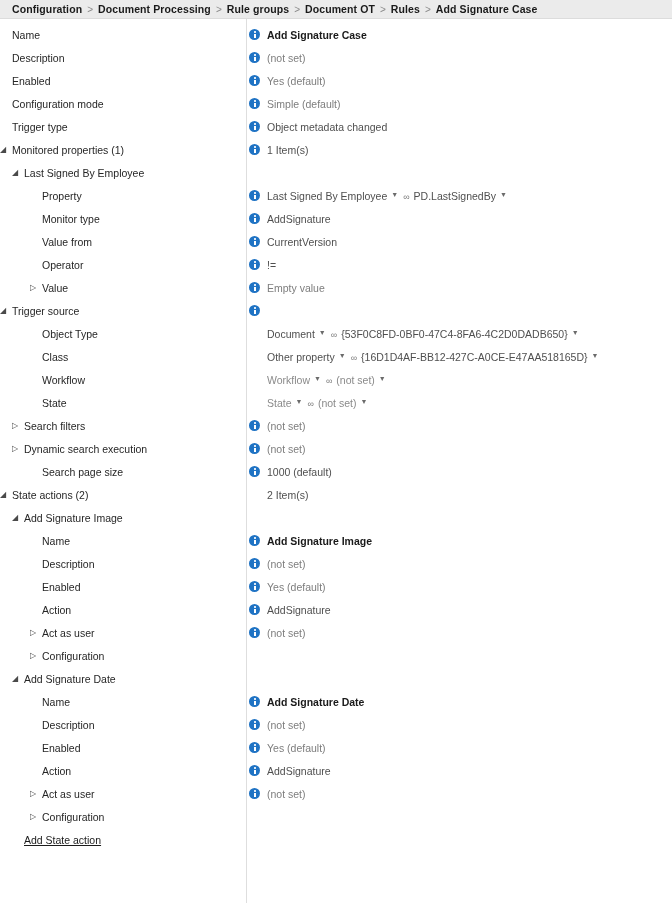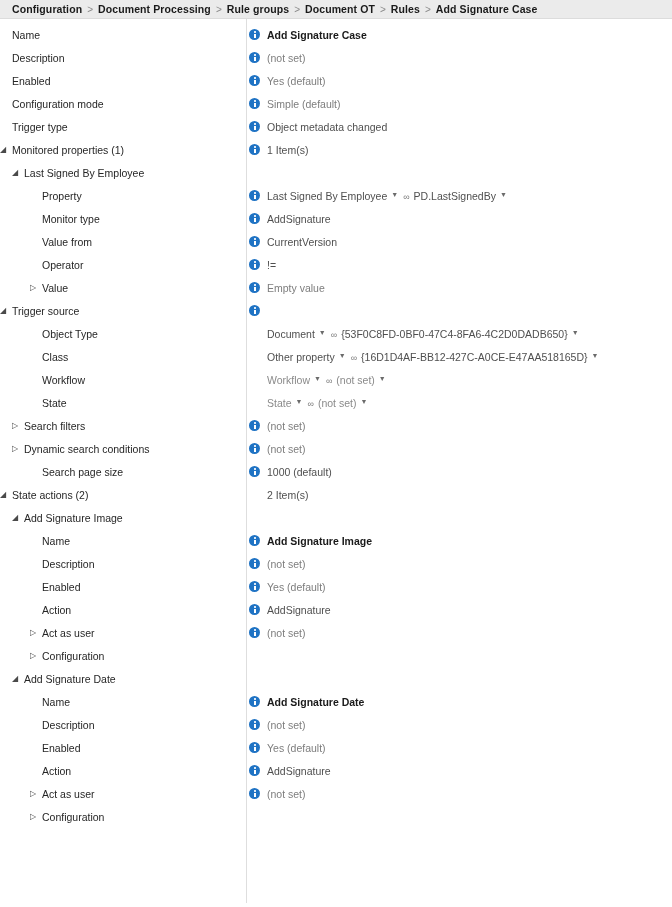--- a/index.html
+++ b/index.html
@@ -376,21 +376,21 @@
         <span class="label-text">Search filters</span>
       </div>
       <div class="value-cell">
         <span class="info-icon"></span>
         <span class="val-text">(not set)</span>
       </div>
     </div>
     <div class="row">
       <div class="label-cell ind1">
         <span class="twisty">▷</span>
-        <span class="label-text">Dynamic search conditions</span>
+        <span class="label-text">Dynamic search execution</span>
       </div>
       <div class="value-cell">
         <span class="info-icon"></span>
         <span class="val-text">(not set)</span>
       </div>
     </div>
     <div class="row">
       <div class="label-cell ind2">
         <span class="twisty empty"></span>
         <span class="label-text">Search page size</span>
@@ -540,17 +540,21 @@
     <div class="row">
       <div class="label-cell ind1" style="padding-left: 30px;">
         <span class="twisty">▷</span>
         <span class="label-text">Configuration</span>
       </div>
       <div class="value-cell">
         <span class="info-icon hidden"></span>
       </div>
     </div>
     <div class="row">
+      <div class="label-cell ind1">
+        <span class="twisty empty"></span>
+        <span class="label-text link">Add State action</span>
+      </div>
       <div class="value-cell">
         <span class="info-icon hidden"></span>
       </div>
     </div>
   </div>
 
 </body></html>

